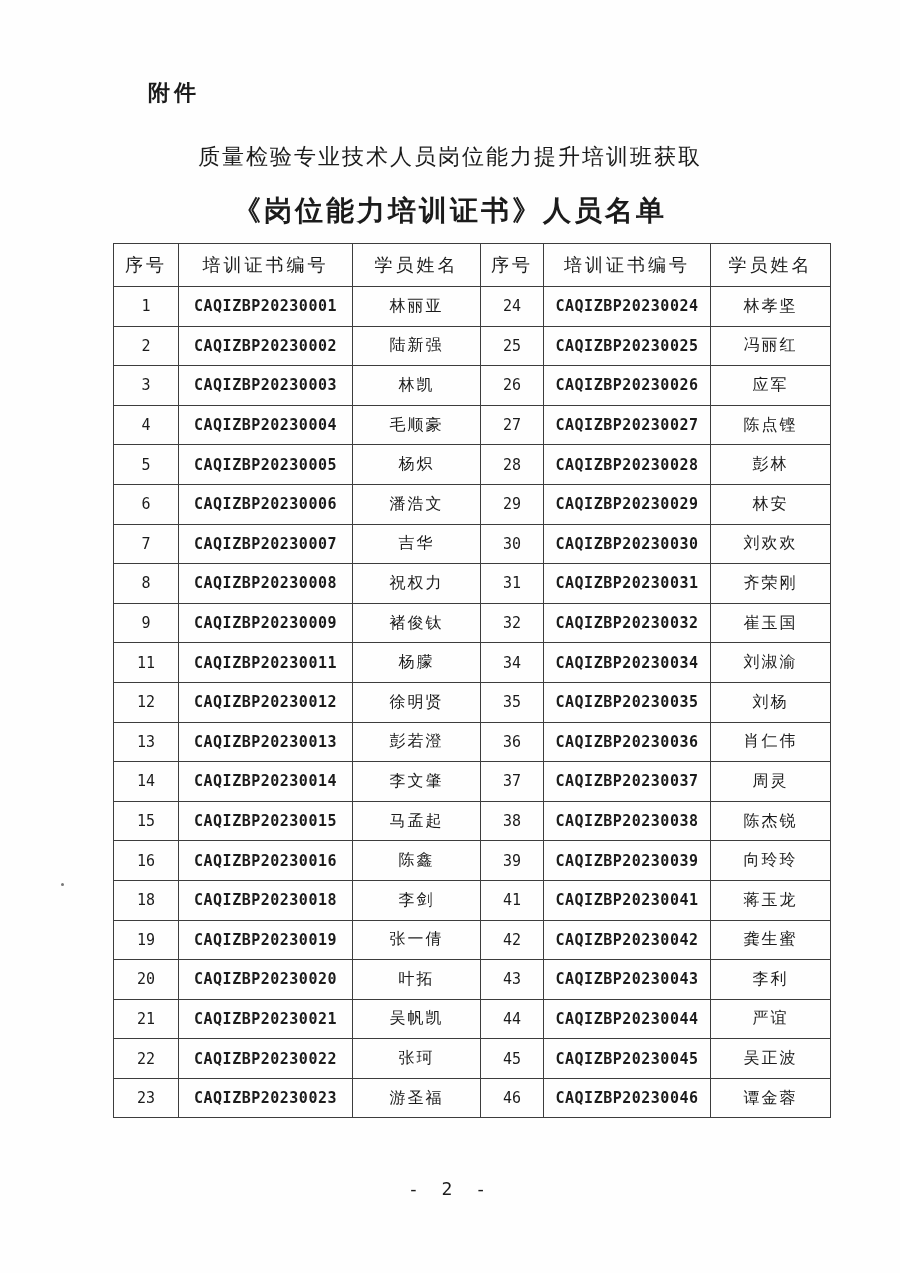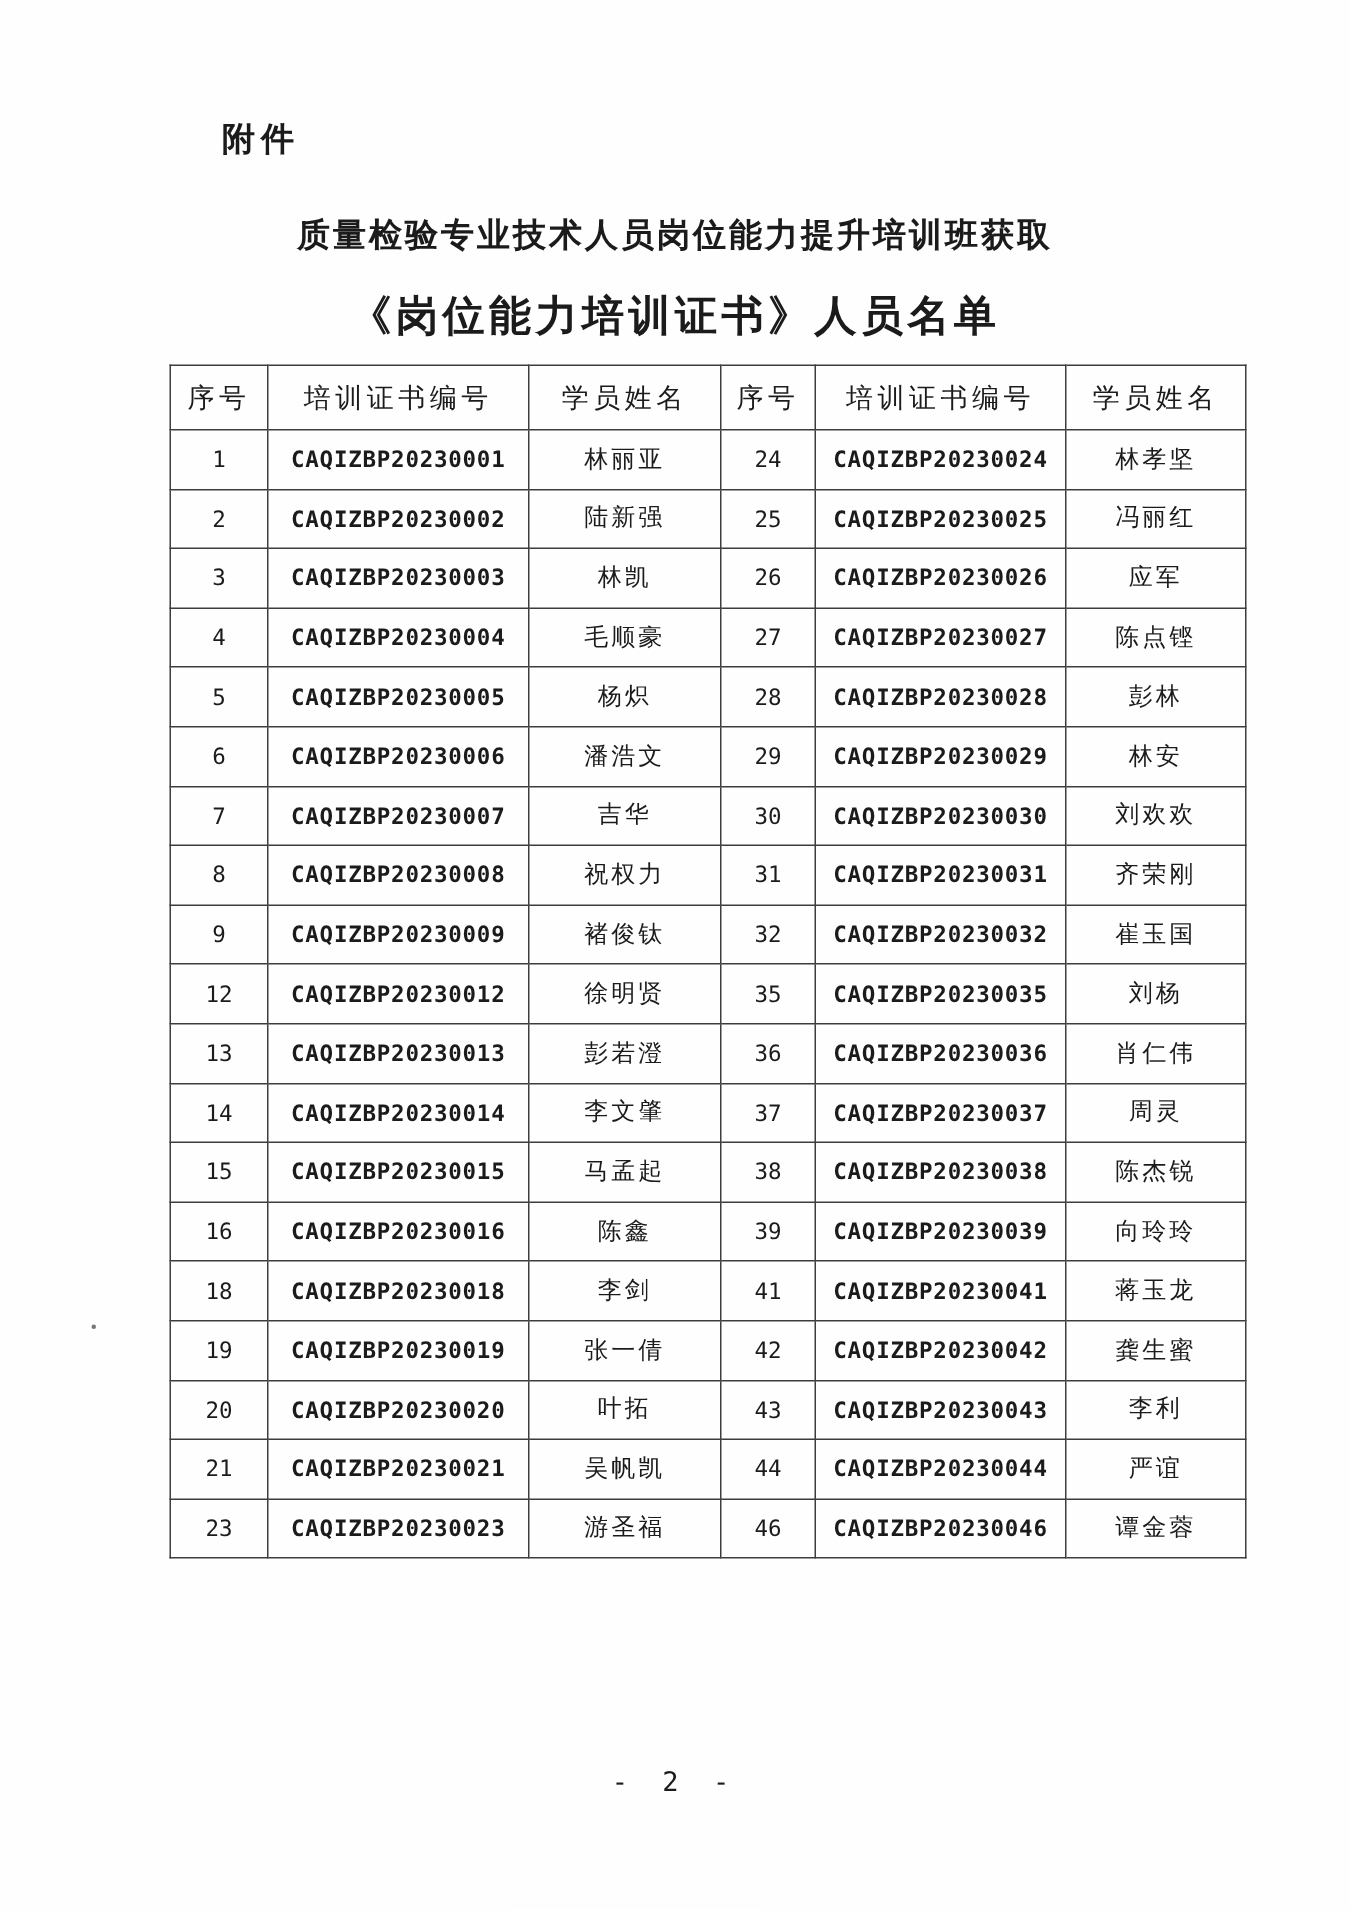--- a/index.html
+++ b/index.html
@@ -24,21 +24,21 @@
     font-weight: bold;
     letter-spacing: 4px;
   }
   .title-line1 {
     position: absolute;
     left: 0;
     right: 0;
     top: 142px;
     text-align: center;
     font-size: 22px;
-    font-weight: bold;
+    font-weight: normal;
     letter-spacing: 2px;
   }
   .title-line2 {
     position: absolute;
     left: 0;
     right: 0;
     top: 192px;
     text-align: center;
     font-size: 28px;
     font-weight: bold;
@@ -202,20 +202,28 @@
         </tr>
         <tr>
           <td class="cell-num">9</td>
           <td class="cell-cert">CAQIZBP20230009</td>
           <td class="cell-name">褚俊钛</td>
           <td class="cell-num">32</td>
           <td class="cell-cert">CAQIZBP20230032</td>
           <td class="cell-name">崔玉国</td>
         </tr>
         <tr>
+          <td class="cell-num">11</td>
+          <td class="cell-cert">CAQIZBP20230011</td>
+          <td class="cell-name">杨朦</td>
+          <td class="cell-num">34</td>
+          <td class="cell-cert">CAQIZBP20230034</td>
+          <td class="cell-name">刘淑渝</td>
+        </tr>
+        <tr>
           <td class="cell-num">12</td>
           <td class="cell-cert">CAQIZBP20230012</td>
           <td class="cell-name">徐明贤</td>
           <td class="cell-num">35</td>
           <td class="cell-cert">CAQIZBP20230035</td>
           <td class="cell-name">刘杨</td>
         </tr>
         <tr>
           <td class="cell-num">13</td>
           <td class="cell-cert">CAQIZBP20230013</td>
@@ -274,20 +282,28 @@
         </tr>
         <tr>
           <td class="cell-num">21</td>
           <td class="cell-cert">CAQIZBP20230021</td>
           <td class="cell-name">吴帆凯</td>
           <td class="cell-num">44</td>
           <td class="cell-cert">CAQIZBP20230044</td>
           <td class="cell-name">严谊</td>
         </tr>
         <tr>
+          <td class="cell-num">22</td>
+          <td class="cell-cert">CAQIZBP20230022</td>
+          <td class="cell-name">张珂</td>
+          <td class="cell-num">45</td>
+          <td class="cell-cert">CAQIZBP20230045</td>
+          <td class="cell-name">吴正波</td>
+        </tr>
+        <tr>
           <td class="cell-num">23</td>
           <td class="cell-cert">CAQIZBP20230023</td>
           <td class="cell-name">游圣福</td>
           <td class="cell-num">46</td>
           <td class="cell-cert">CAQIZBP20230046</td>
           <td class="cell-name">谭金蓉</td>
         </tr>
       </tbody>
   </table>
 

